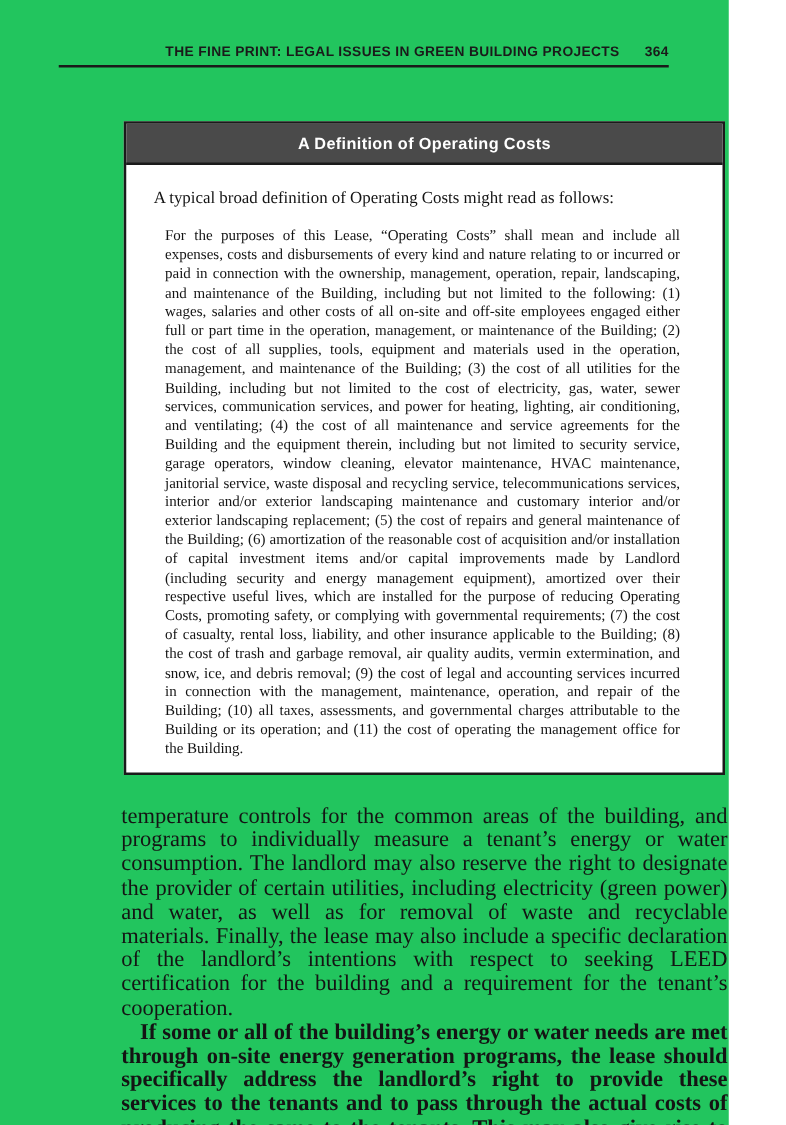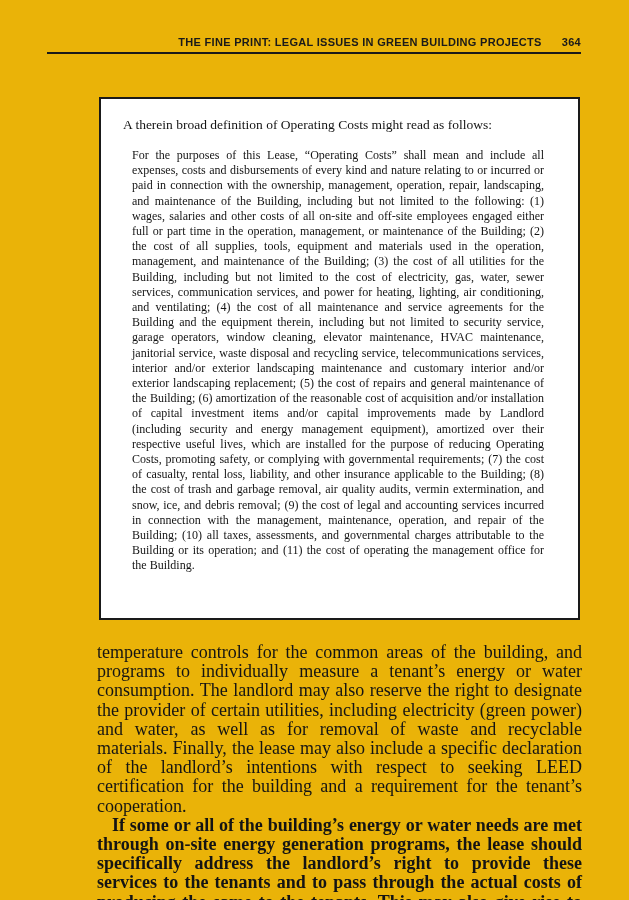--- a/index.html
+++ b/index.html
@@ -2,23 +2,23 @@
 <html><head>
 <meta charset="utf-8">
 <style>
   html, body {
     margin: 0;
     padding: 0;
     background: #ffffff;
   }
   .page {
     position: relative;
-    width: 629px;
+    width: 583px;
     height: 900px;
-    background: #eab308;
+    background: #22c55e;
     font-family: "Liberation Serif", serif;
     color: #141414;
     overflow: hidden;
   }
 
   
   .running-header {
     position: absolute;
     left: 47px;
     right: 48px;
@@ -96,22 +96,23 @@
 <body>
 
 <div class="page">
 
   <header class="running-header">
     <span>THE FINE PRINT: LEGAL ISSUES IN GREEN BUILDING PROJECTS</span>
     <span>364</span>
   </header>
 
   <section class="def-box">
+    <div class="def-box-titlebar">A Definition of Operating Costs</div>
     <div class="def-box-body">
-      <p class="def-box-intro">A therein broad definition of Operating Costs might read as follows:</p>
+      <p class="def-box-intro">A typical broad definition of Operating Costs might read as follows:</p>
       <p class="def-box-quote">For the purposes of this Lease, “Operating Costs” shall mean and include all expenses, costs and disbursements of every kind and nature relating to or incurred or paid in connection with the ownership, management, operation, repair, landscaping, and maintenance of the Building, including but not limited to the following: (1) wages, salaries and other costs of all on-site and off-site employees engaged either full or part time in the operation, management, or maintenance of the Building; (2) the cost of all supplies, tools, equipment and materials used in the operation, management, and maintenance of the Building; (3) the cost of all utilities for the Building, including but not limited to the cost of electricity, gas, water, sewer services, communication services, and power for heating, lighting, air conditioning, and ventilating; (4) the cost of all maintenance and service agreements for the Building and the equipment therein, including but not limited to security service, garage operators, window cleaning, elevator maintenance, HVAC maintenance, janitorial service, waste disposal and recycling service, telecommunications services, interior and/or exterior landscaping maintenance and customary interior and/or exterior landscaping replacement; (5) the cost of repairs and general maintenance of the Building; (6) amortization of the reasonable cost of acquisition and/or installation of capital investment items and/or capital improvements made by Landlord (including security and energy management equipment), amortized over their respective useful lives, which are installed for the purpose of reducing Operating Costs, promoting safety, or complying with governmental requirements; (7) the cost of casualty, rental loss, liability, and other insurance applicable to the Building; (8) the cost of trash and garbage removal, air quality audits, vermin extermination, and snow, ice, and debris removal; (9) the cost of legal and accounting services incurred in connection with the management, maintenance, operation, and repair of the Building; (10) all taxes, assessments, and governmental charges attributable to the Building or its operation; and (11) the cost of operating the management office for the Building.</p>
     </div>
   </section>
 
   <main class="body-text">
     <p>temperature controls for the common areas of the building, and programs to individually measure a tenant’s energy or water consumption. The landlord may also reserve the right to designate the provider of certain utilities, including electricity (green power) and water, as well as for removal of waste and recyclable materials. Finally, the lease may also include a specific declaration of the landlord’s intentions with respect to seeking LEED certification for the building and a requirement for the tenant’s cooperation.</p>
     <p class="indented">If some or all of the building’s energy or water needs are met through on-site energy generation programs, the lease should specifically address the landlord’s right to provide these services to the tenants and to pass through the actual costs of producing the same to the tenants. This may also give rise to concerns by the tenant regarding the interruption or reduction of these services by the landlord, and the lease may need</p>
   </main>
 
 </div>

